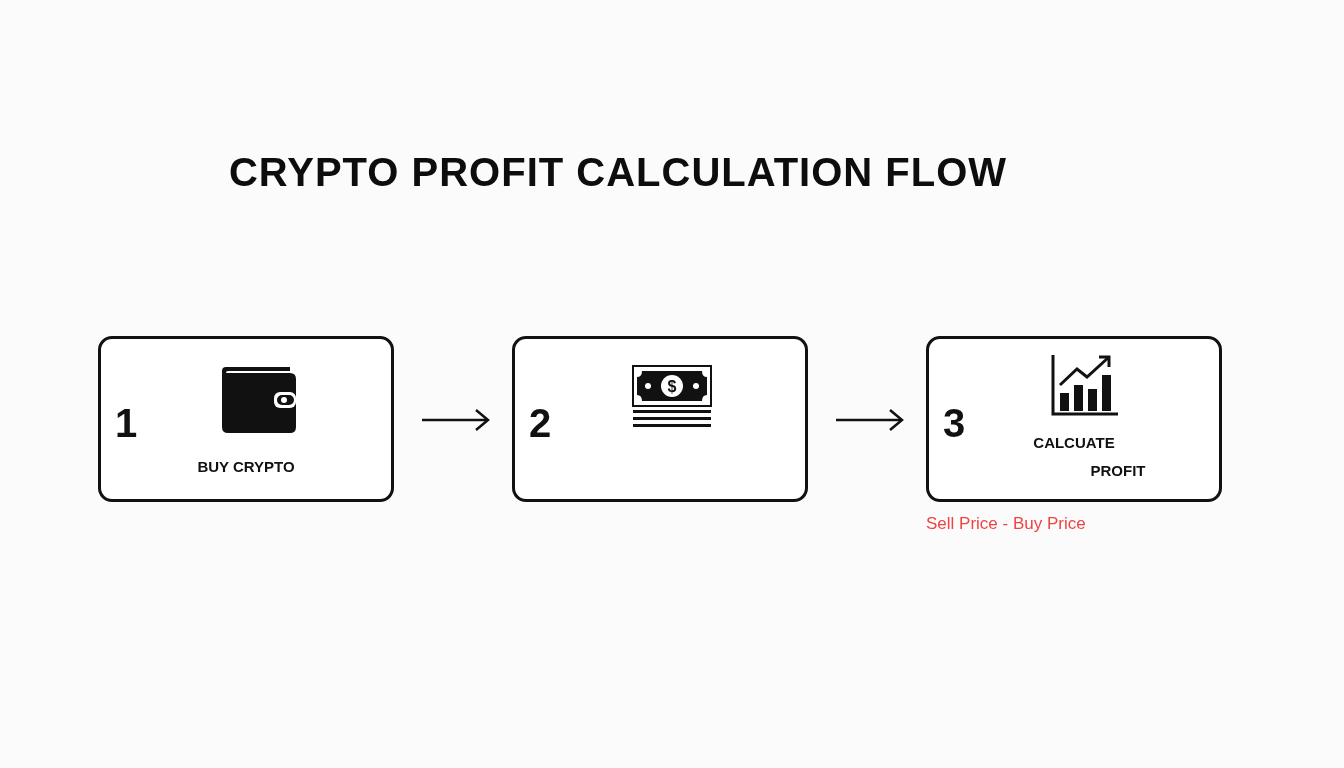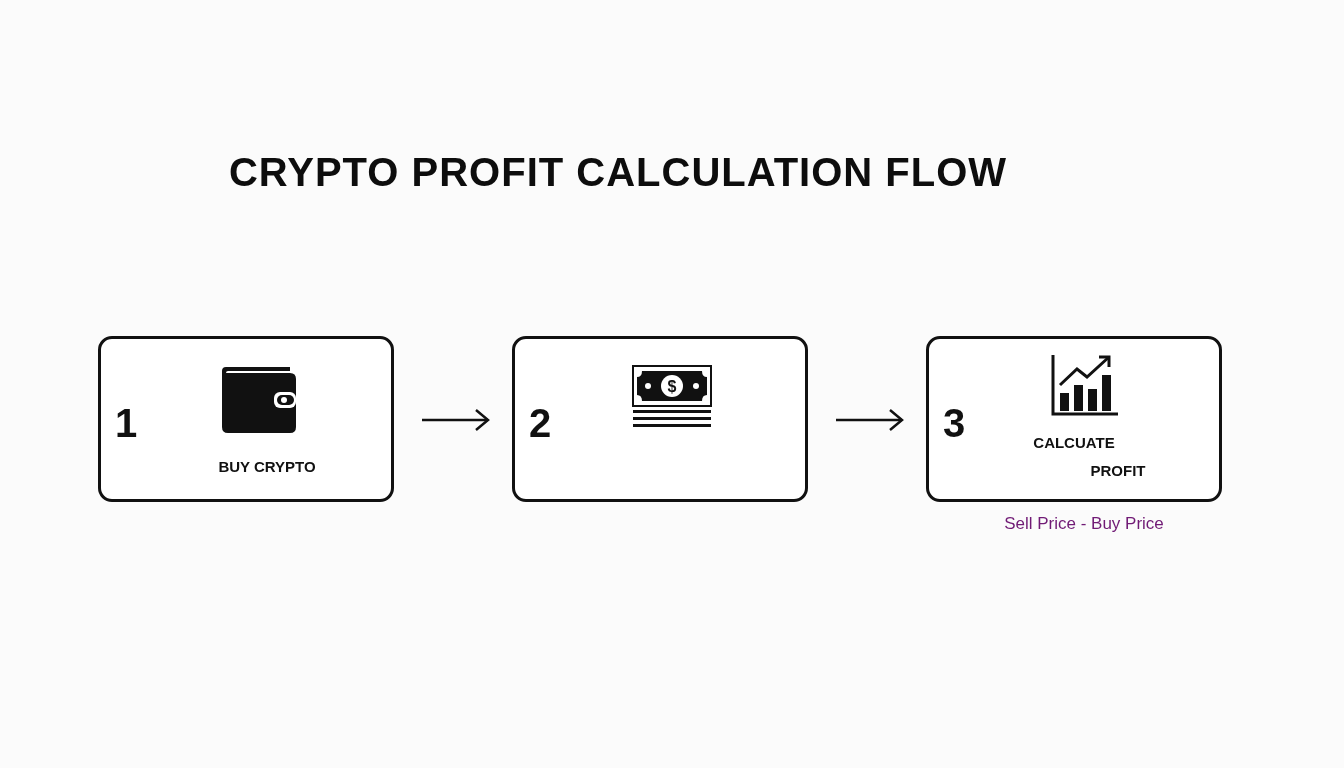--- a/index.html
+++ b/index.html
@@ -3,36 +3,36 @@
   <meta charset="utf-8">
   <style>
     html, body { margin:0; padding:0; }
     body { width:1344px; height:768px; background:#fbfbfb; position:relative; overflow:hidden; font-family:"Liberation Sans", sans-serif; color:#111; }
     .title { position:absolute; left:0; top:150px; width:1236px; text-align:center; font-size:40px; font-weight:bold; letter-spacing:1px; color:#0d0d0d; }
     .card { position:absolute; top:336px; width:296px; height:166px; border:3px solid #111; border-radius:14px; box-sizing:border-box; background:#fff; }
     .num { position:absolute; left:14px; top:62px; font-size:40px; font-weight:bold; }
     .icon { position:absolute; }
     .label { position:absolute; left:0; width:100%; text-align:center; font-size:15px; font-weight:bold; line-height:28px; }
     .arrow { position:absolute; top:408px; }
-    .formula { position:absolute; left:926px; width:316px; top:514px; text-align:center; font-size:17px; color:#701a75; }
+    .formula { position:absolute; left:926px; width:316px; top:514px; font-size:17px; color:#ef4444; }
   </style>
 </head>
 <body>
 
 <div class="title">CRYPTO PROFIT CALCULATION FLOW</div>
 
 <div class="card" style="left:98px;">
   <div class="num">1</div>
   <svg class="icon" style="left:117px; top:26px;" width="80" height="70" viewBox="0 0 80 70">
     <path d="M4 6 Q4 2 8 2 L72 2 L72 6 L10 6 Q8 6 8 8 L8 8 L72 8 Q78 8 78 14 L78 62 Q78 68 72 68 L10 68 Q4 68 4 62 Z" fill="#111"></path>
     <rect x="56" y="27" width="22" height="16" rx="6" fill="#fff"></rect>
     <rect x="59" y="30" width="17" height="10" rx="5" fill="#111"></rect>
     <circle cx="66" cy="35" r="3" fill="#fff"></circle>
   </svg>
-  <div class="label" style="top:114px;padding-left:21px;">BUY CRYPTO</div>
+  <div class="label" style="top:114px;">BUY CRYPTO</div>
 </div>
 
 <svg class="arrow" style="left:420px;" width="72" height="24" viewBox="0 0 72 24">
   <line x1="2" y1="12" x2="68" y2="12" stroke="#111" stroke-width="2.5"></line>
   <polyline points="56,2 68,12 56,22" fill="none" stroke="#111" stroke-width="2.5"></polyline>
 </svg>
 
 <div class="card" style="left:512px;">
   <div class="num">2</div>
   <svg class="icon" style="left:117px; top:26px;" width="80" height="64" viewBox="0 0 80 64">

